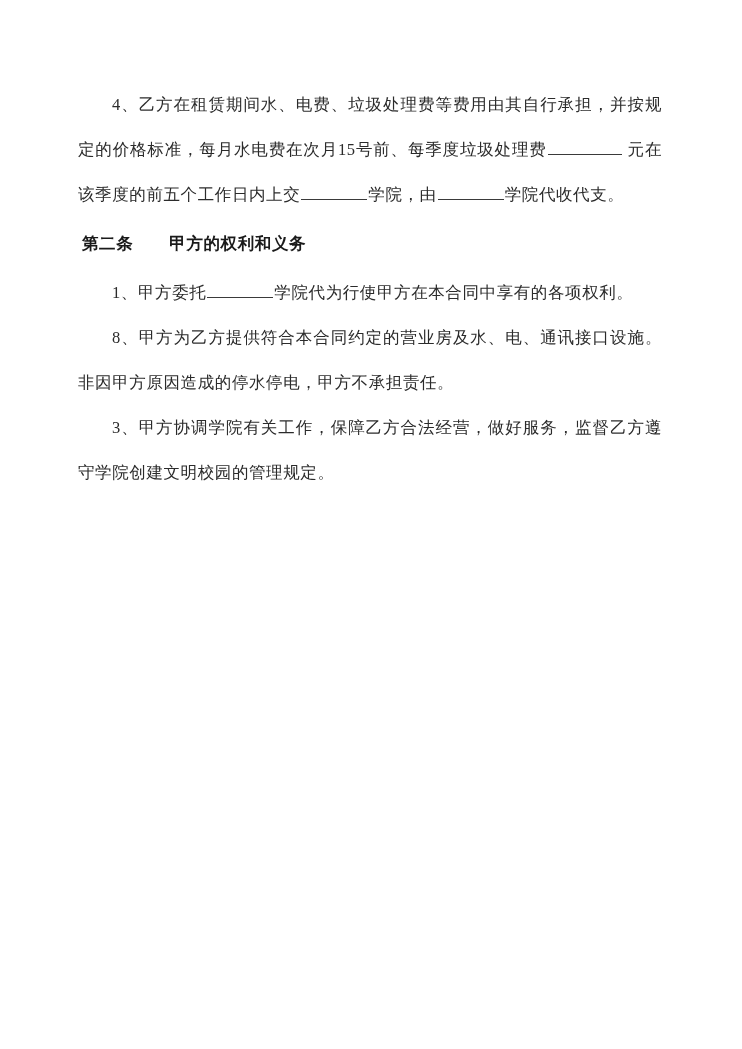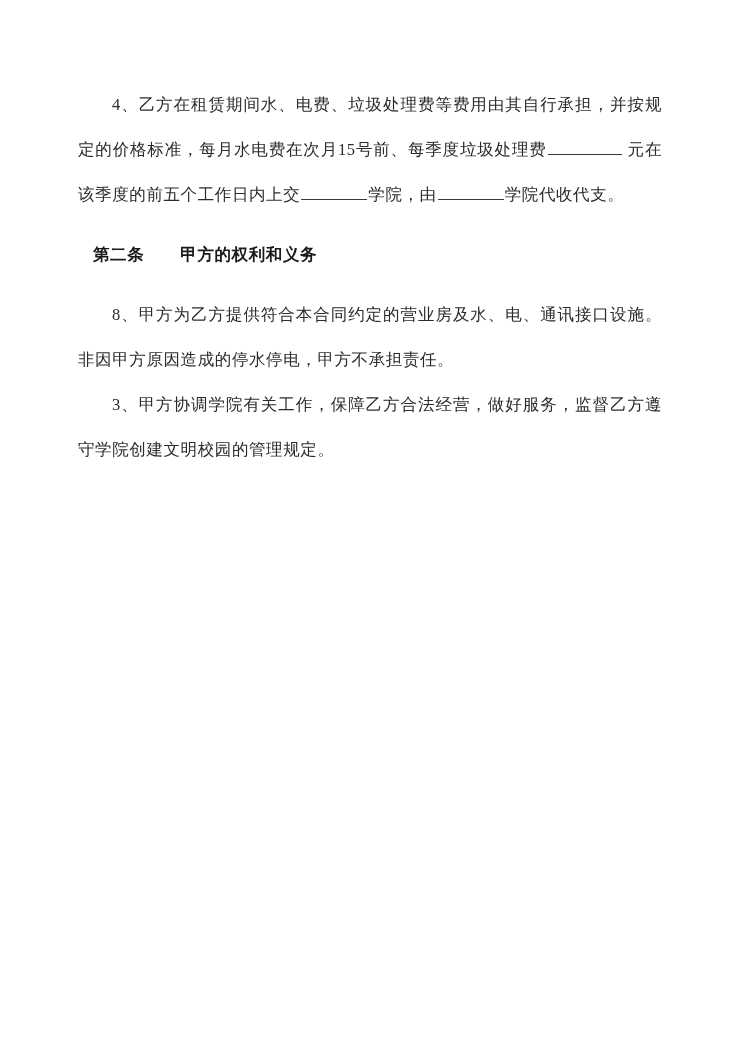--- a/index.html
+++ b/index.html
@@ -39,21 +39,21 @@
     word-break: break-all;
     -webkit-font-smoothing: antialiased;
   }
 
   
   .para.indent {
     text-indent: 34px;
   }
 
   .heading {
-    margin: 15px;
+    margin: 4px;
     padding: 0;
     font-size: 16.5px;
     line-height: 45px;
     color: #1a1a1a;
     font-weight: bold;
     text-indent: 0;
     letter-spacing: 0.6px;
   }
 
   .heading .gap {
@@ -110,20 +110,21 @@
 <div class="page">
 
   <div class="doc-body">
 
     <p class="para indent"><span>4、乙方在租赁期间水、电费、垃圾处理费等费用由其自行承担，并按规定的价格标准，每月水电费在次月15号前、每季度垃圾处理费</span><span class="blank w8"></span><span> 元在该季度的前五个工作日内上交</span><span class="blank w7"></span><span>学院，由</span><span class="blank w7"></span><span>学院代收代支。</span></p>
 
 
 
     <p class="heading"><span>第二条</span><span class="gap"></span><span>甲方的权利和义务</span></p>
 
+    <p class="para indent"><span>1、甲方委托</span><span class="blank w7"></span><span>学院代为行使甲方在本合同中享有的各项权利。</span></p>
 
     <p class="para indent">8、甲方为乙方提供符合本合同约定的营业房及水、电、通讯接口设施。非因甲方原因造成的停水停电，甲方不承担责任。</p>
 
     <p class="para indent">3、甲方协调学院有关工作，保障乙方合法经营，做好服务，监督乙方遵守学院创建文明校园的管理规定。</p>
 
 
   </div>
 
   <div class="watermark">
     <div class="watermark-main">简用合同</div>

